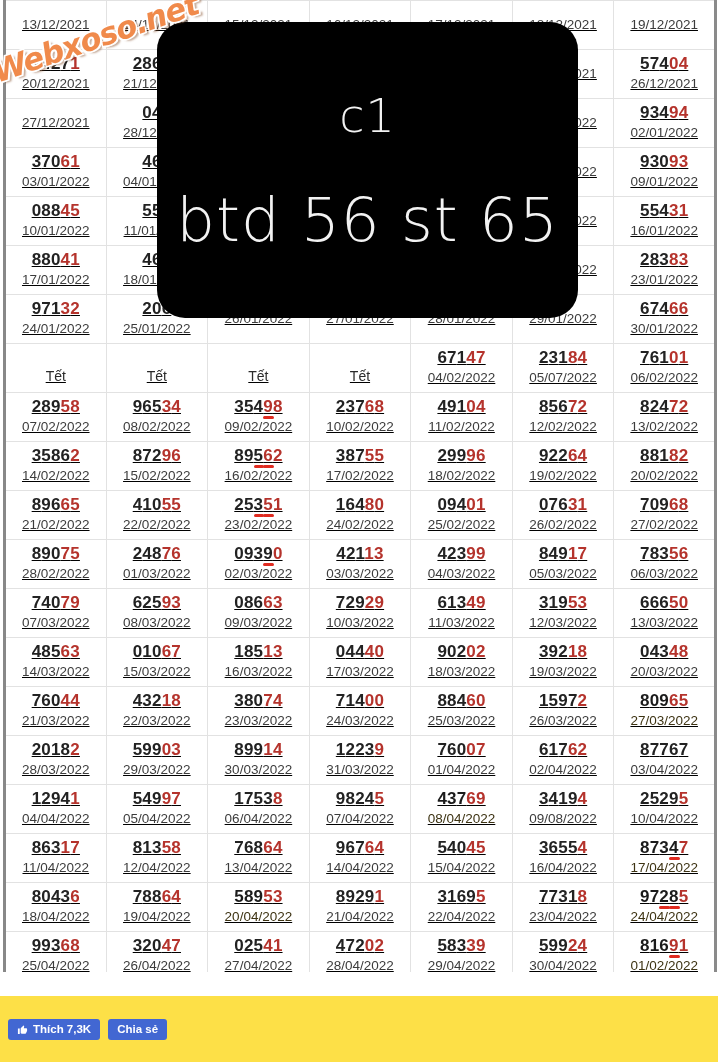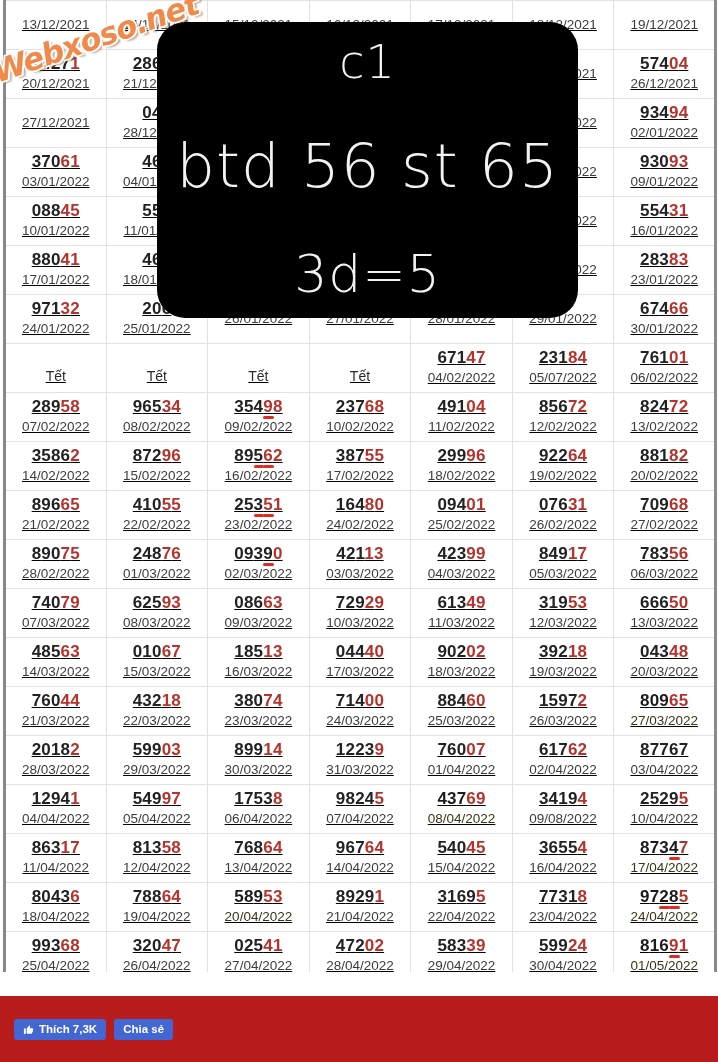--- a/index.html
+++ b/index.html
@@ -139,24 +139,24 @@
   
   #footer {
     position: absolute;
     left: 0; top: 972px;
     width: 718px; height: 90px;
     background: #ffffff;
   }
   #footer .gap { height: 24px; background: #ffffff; }
   #footer .bar {
     height: 66px;
-    background: #b91c1c;
+    background: #fde047;
     display: flex;
     align-items: center;
-    padding-left: 14px;
+    padding-left: 8px;
     gap: 8px;
   }
   .fb-btn {
     display: inline-flex;
     align-items: center;
     gap: 5px;
     background: #4267d2;
     color: #ffffff;
     border: none;
     border-radius: 3px;
@@ -766,31 +766,30 @@
             <td>
               <span class="num"><span class="">5</span><span class="">8</span><span class="">3</span><span class="r">3</span><span class="r">9</span></span>
               <span class="date">29/04/2022</span>
             </td>
             <td class="green">
               <span class="num"><span class="">5</span><span class="">9</span><span class="">9</span><span class="r">2</span><span class="r">4</span></span>
               <span class="date">30/04/2022</span>
             </td>
             <td class="orange">
               <span class="num"><span class="">8</span><span class="">1</span><span class="">6</span><span class="r u">9</span><span class="r">1</span></span>
-              <span class="date">01/05/2022</span>
+              <span class="date">01/02/2022</span>
             </td>
           </tr>
         </tbody>
     </table>
   </div>
 
   <div id="overlay-note">
     <span class="l1">c1</span>
     <span class="l2">btd 56 st 65</span>
-    <span class="l3">3d=5</span>
   </div>
 
   <div id="watermark">Webxoso.net</div>
 
   <div id="footer">
     <div class="gap"></div>
     <div class="bar">
       <button class="fb-btn">
         <span>
           <svg width="11" height="11" viewBox="0 0 24 24" fill="#ffffff" aria-hidden="true">

